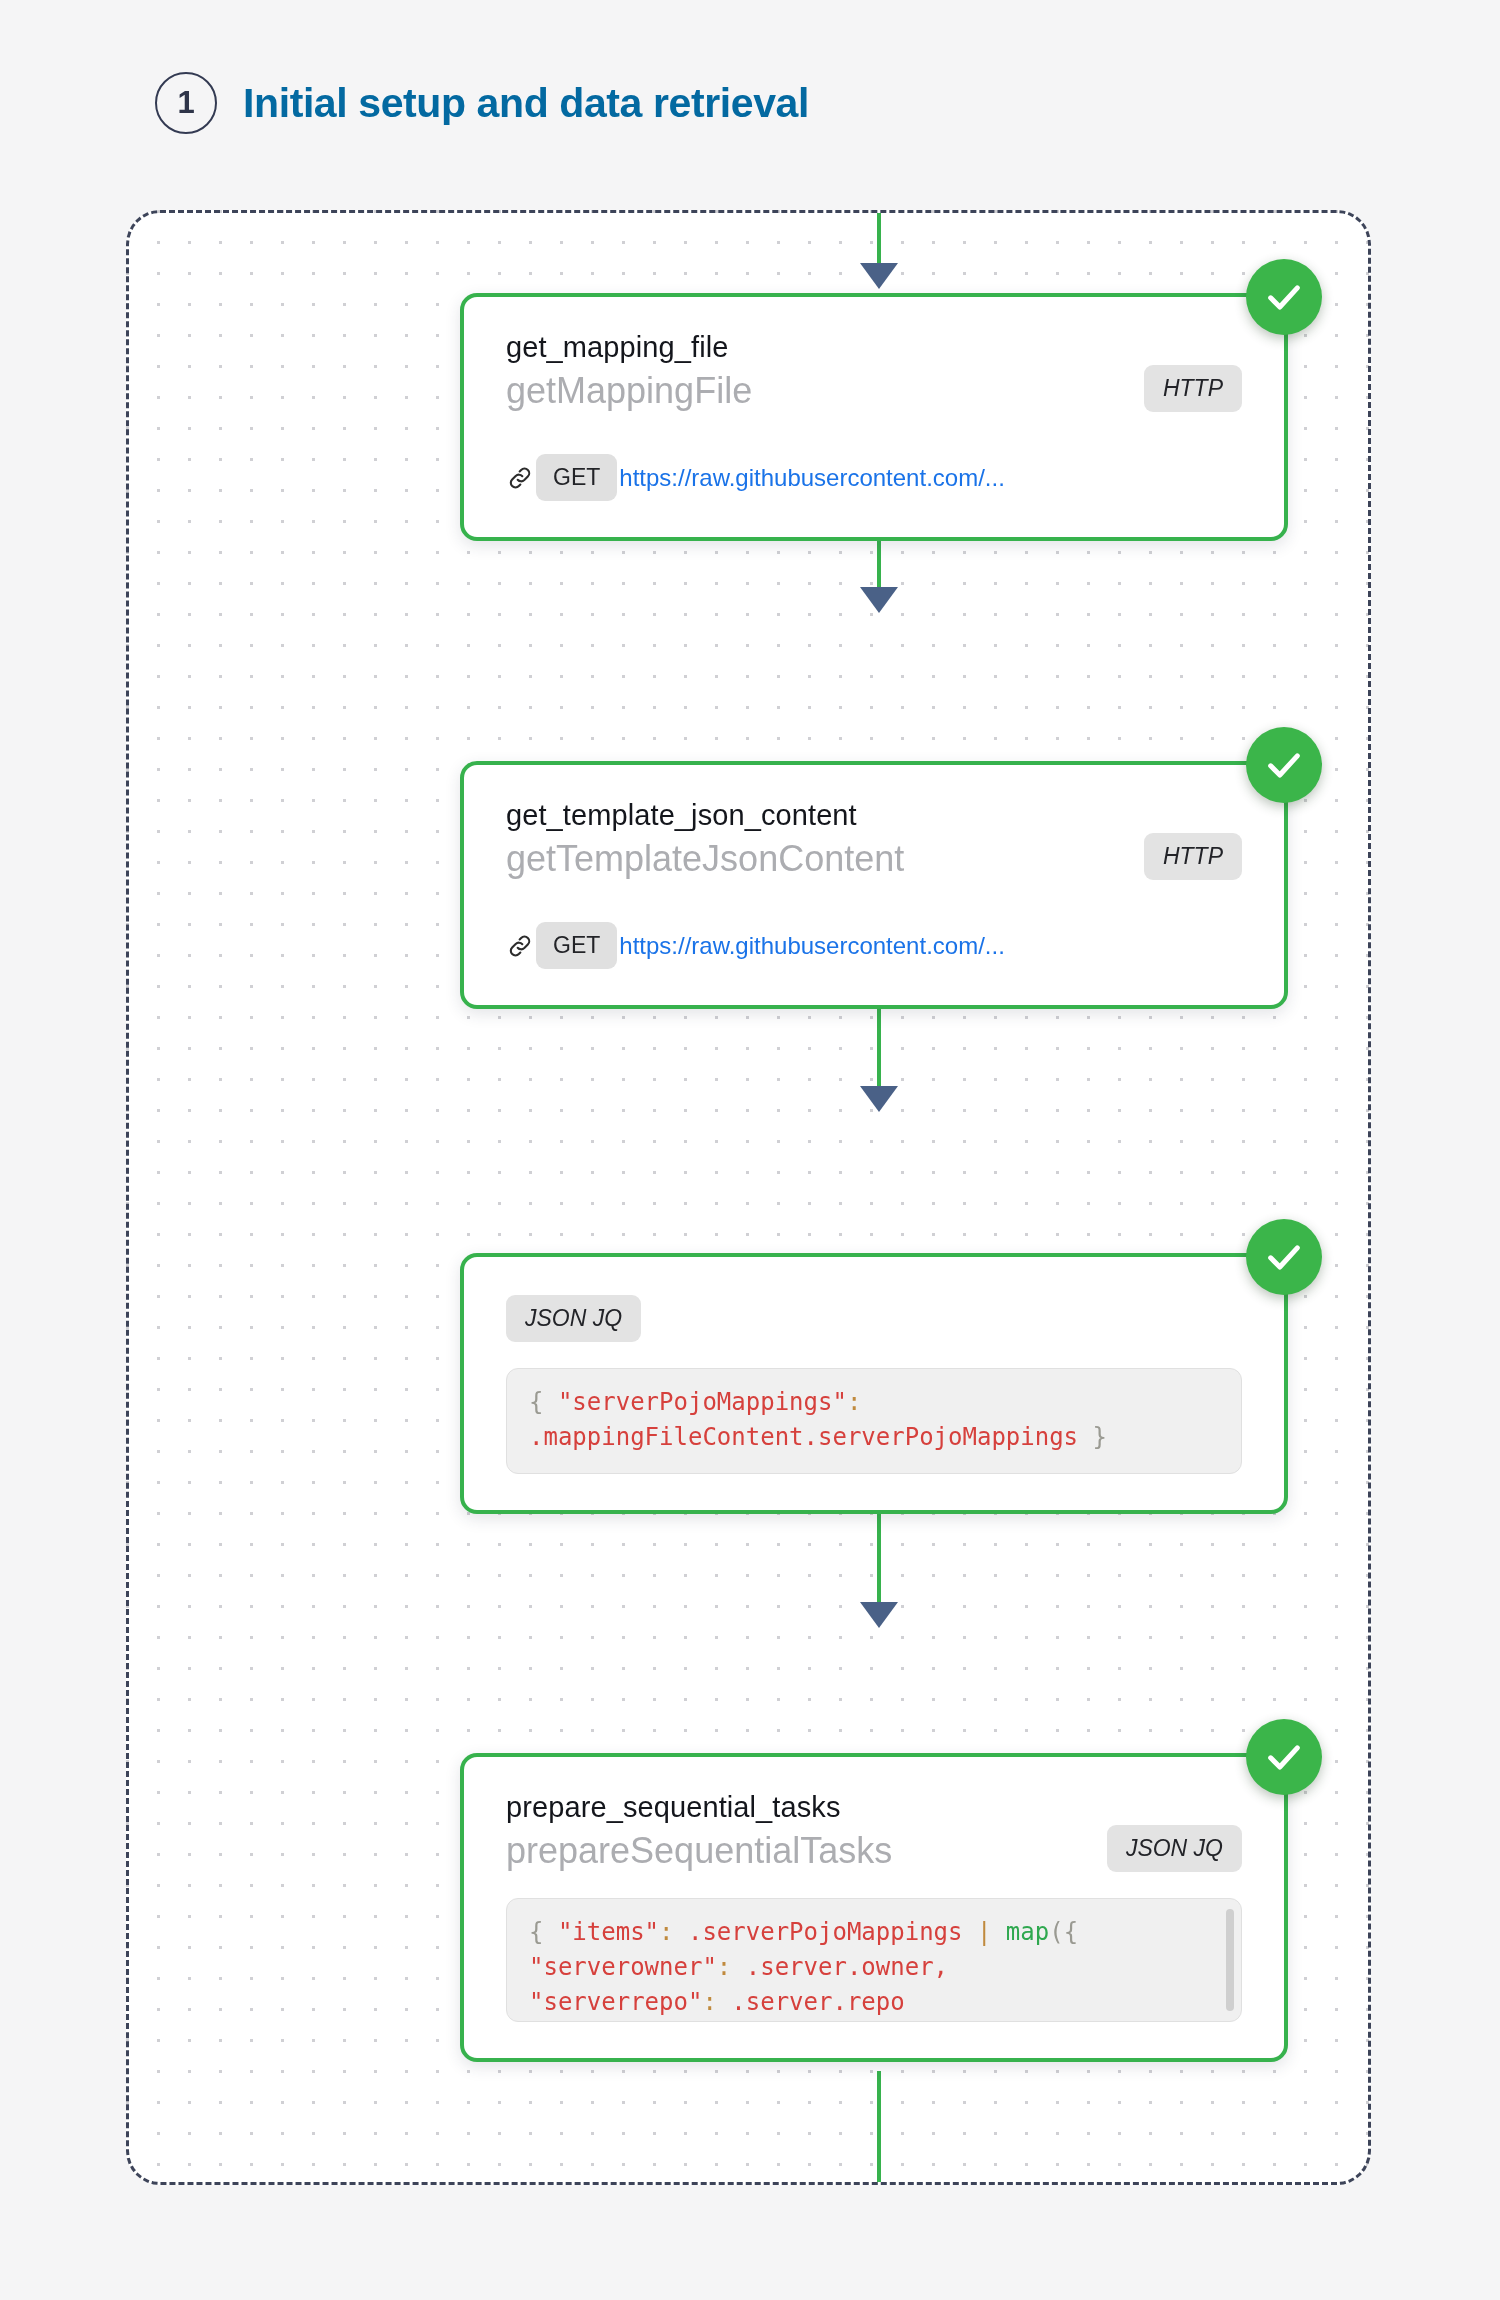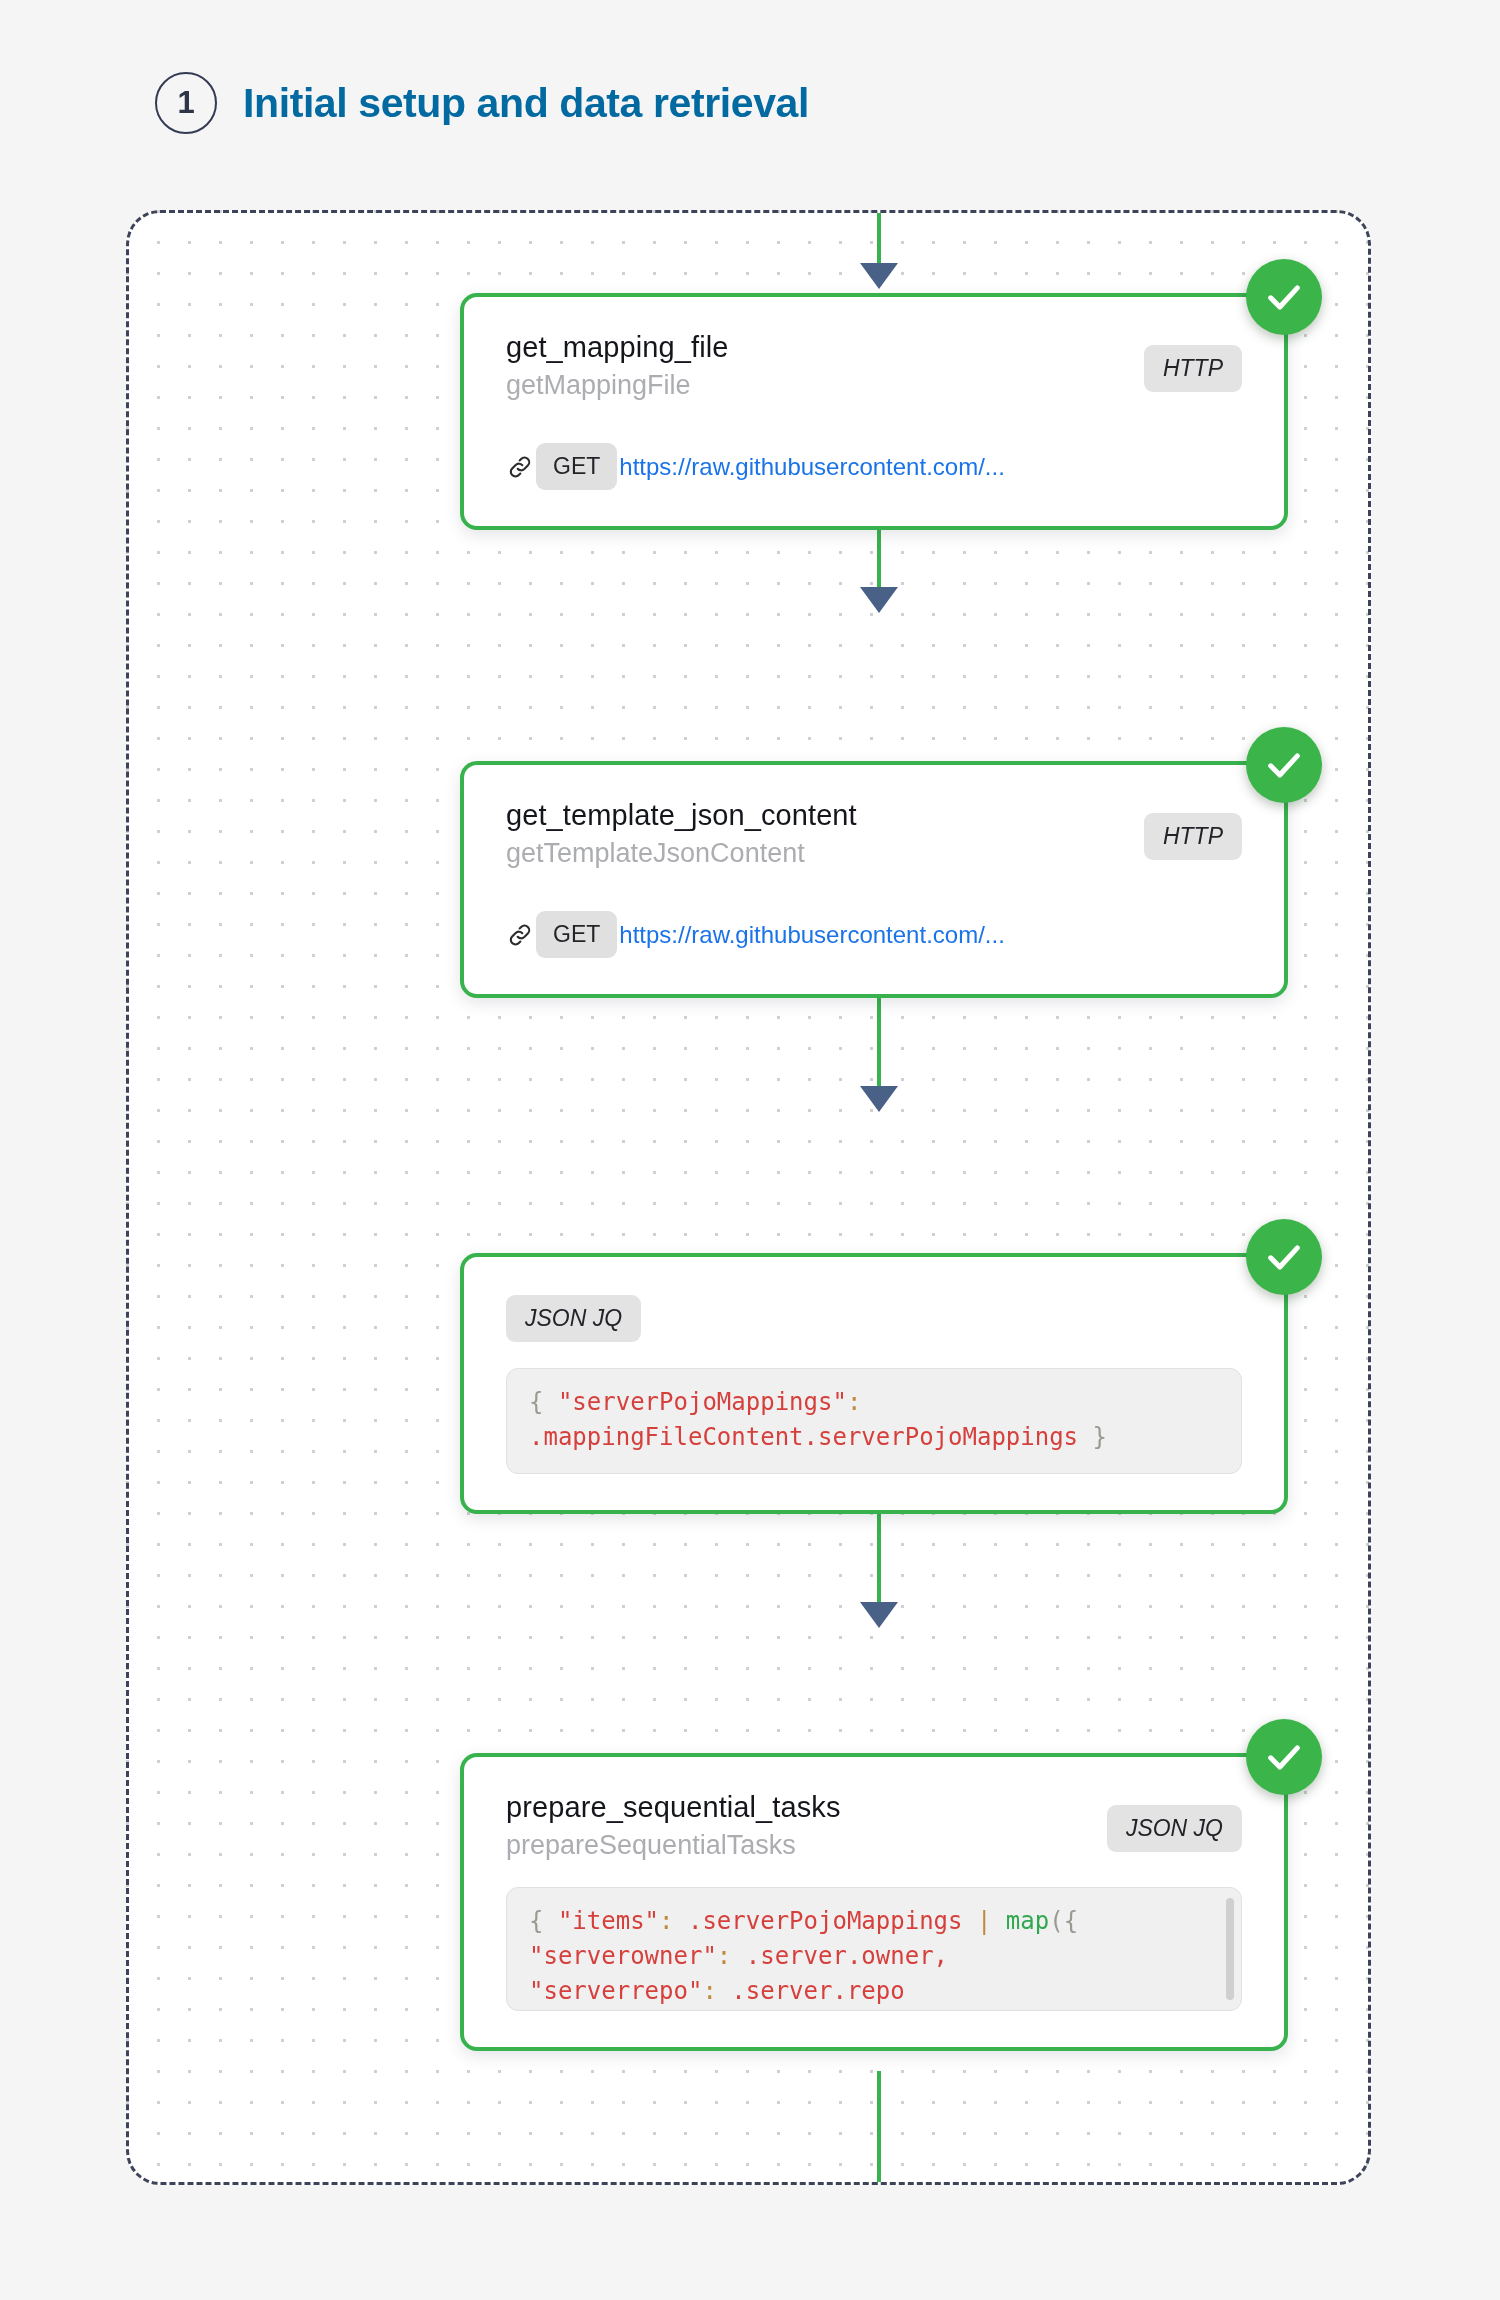--- a/index.html
+++ b/index.html
@@ -96,37 +96,37 @@
     border: 4px solid #37b24d;
     border-radius: 17px;
     box-shadow: 0 5px 16px rgba(40,50,70,0.13);
     z-index: 3;
   }
 
   .node-inner { padding: 34px 42px 36px 42px; }
 
   .node-head {
     display: flex;
-    align-items: center;
+    align-items: flex-end;
     justify-content: space-between;
     gap: 20px;
   }
 
   .node-titles { min-width: 0; }
 
   .node-title {
     font-size: 29px;
     color: #14161c;
     font-weight: 400;
     letter-spacing: 0.1px;
     white-space: nowrap;
   }
 
   .node-subtitle {
-    font-size: 27px;
+    font-size: 36px;
     color: #acadb1;
     font-weight: 400;
     margin-top: 6px;
     white-space: nowrap;
   }
 
   .type-badge {
     flex: none;
     background: #e3e3e3;
     color: #222328;

